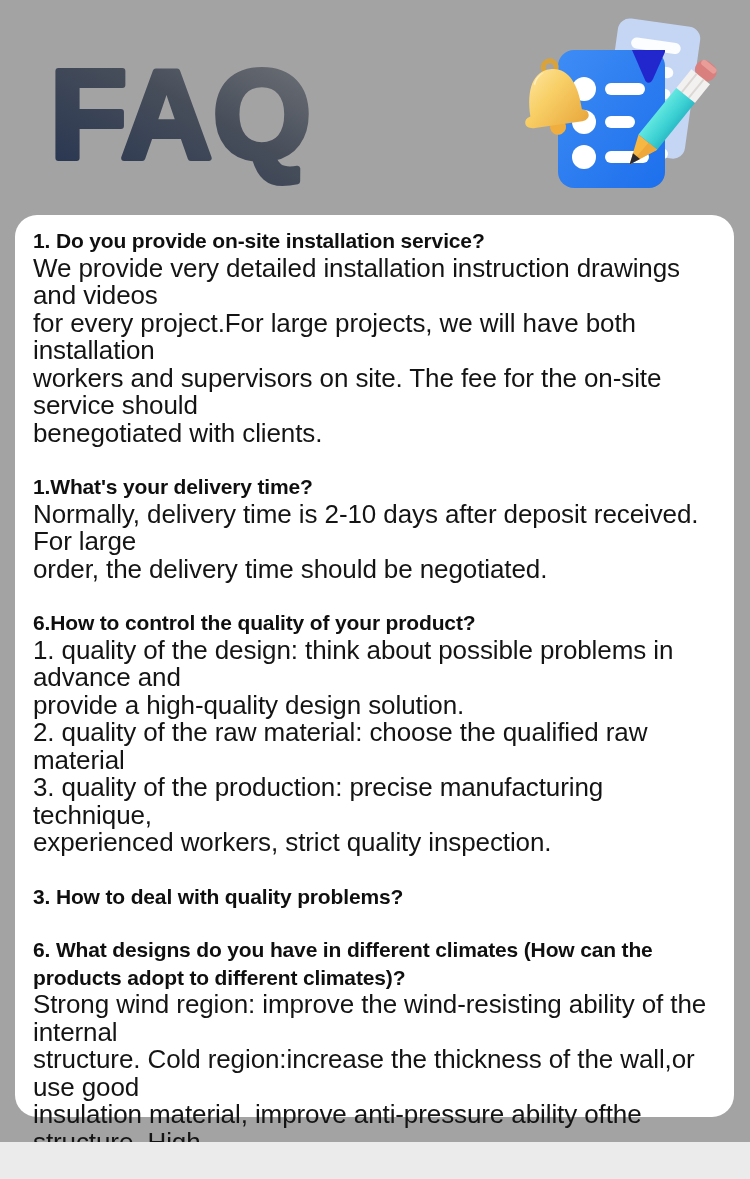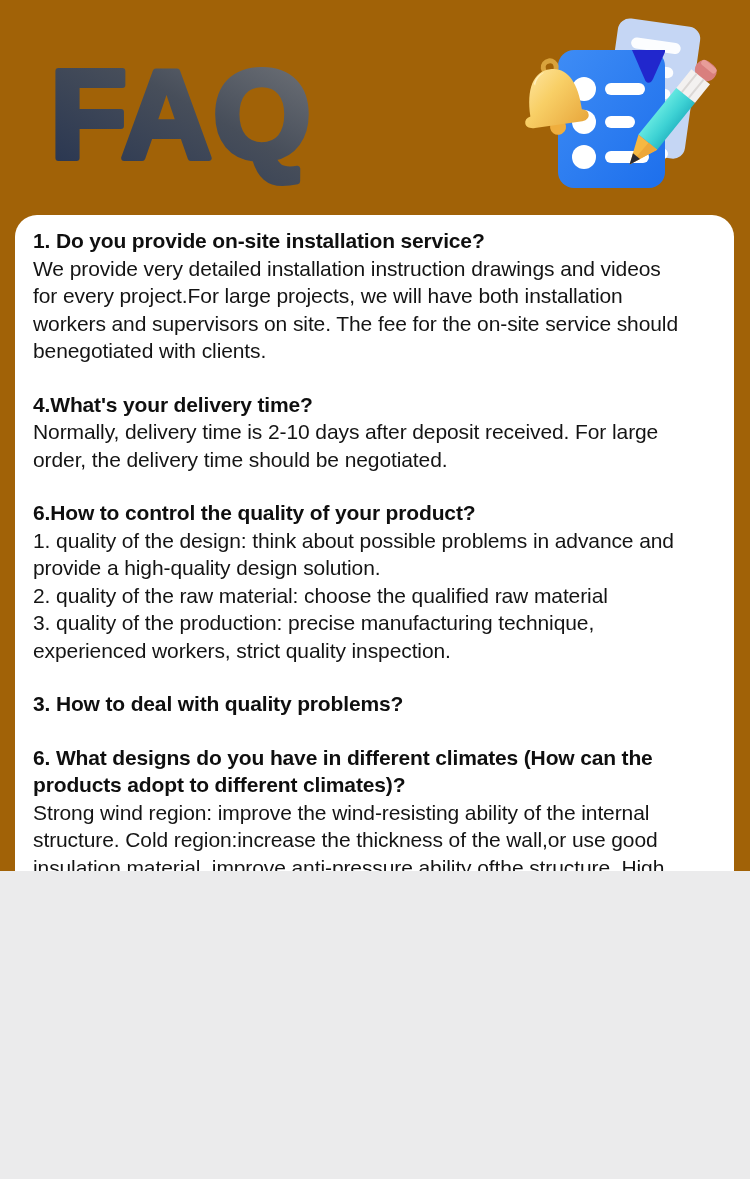--- a/index.html
+++ b/index.html
@@ -3,22 +3,22 @@
 <meta charset="utf-8">
 <style>
   html, body {
     margin: 0;
     padding: 0;
     background: #ebebec;
   }
   .page {
     position: relative;
     width: 750px;
-    height: 871px;
-    background: #a16207;
+    height: 1142px;
+    background: #a3a3a3;
     overflow: hidden;
     font-family: "Liberation Sans", sans-serif;
   }
   .header {
     position: absolute;
     left: 0; top: 0;
     width: 750px; height: 215px;
   }
   .title-svg {
     position: absolute;
@@ -47,21 +47,21 @@
     margin: 0;
     font-size: 21px;
     line-height: 27.5px;
     font-weight: bold;
     color: #0f0f0f;
     white-space: pre-wrap;
     letter-spacing: -0.15px;
   }
   .faq-item p {
     margin: 0;
-    font-size: 21px;
+    font-size: 26px;
     line-height: 27.5px;
     font-weight: normal;
     color: #141414;
     white-space: pre-wrap;
     letter-spacing: -0.1px;
   }
 </style>
 </head>
 <body>
 
@@ -144,21 +144,21 @@
 
     <section class="faq-item">
       <h3>1. Do you provide on-site installation service?</h3>
       <p>We provide very detailed installation instruction drawings and videos
 for every project.For large projects, we will have both installation
 workers and supervisors on site. The fee for the on-site service should
 benegotiated with clients.</p>
     </section>
 
     <section class="faq-item">
-      <h3>4.What's your delivery time?</h3>
+      <h3>1.What's your delivery time?</h3>
       <p>Normally, delivery time is 2-10 days after deposit received. For large
 order, the delivery time should be negotiated.</p>
     </section>
 
     <section class="faq-item">
       <h3>6.How to control the quality of your product?</h3>
       <p>1. quality of the design: think about possible problems in advance and
 provide a high-quality design solution.
 2. quality of the raw material: choose the qualified raw material
 3. quality of the production: precise manufacturing technique,

